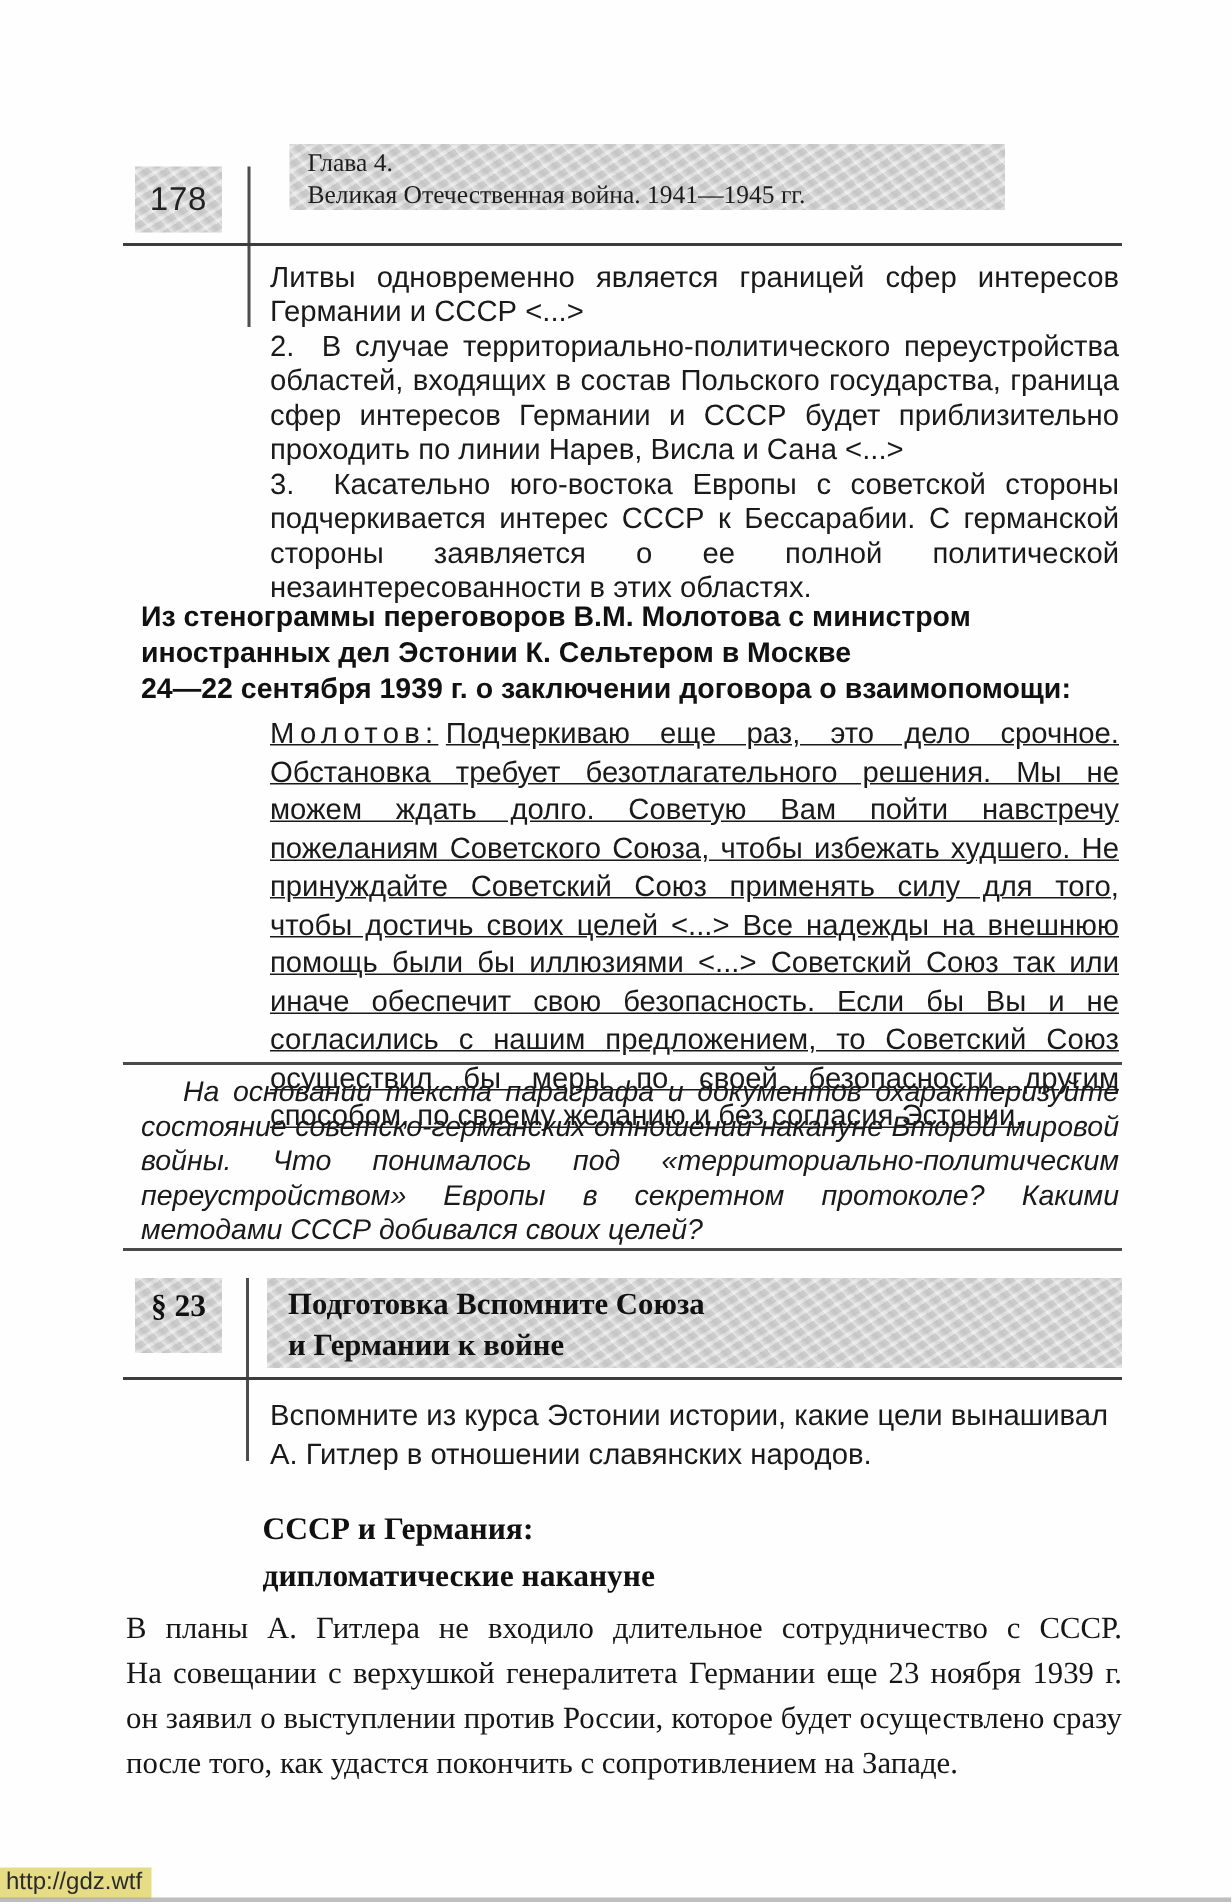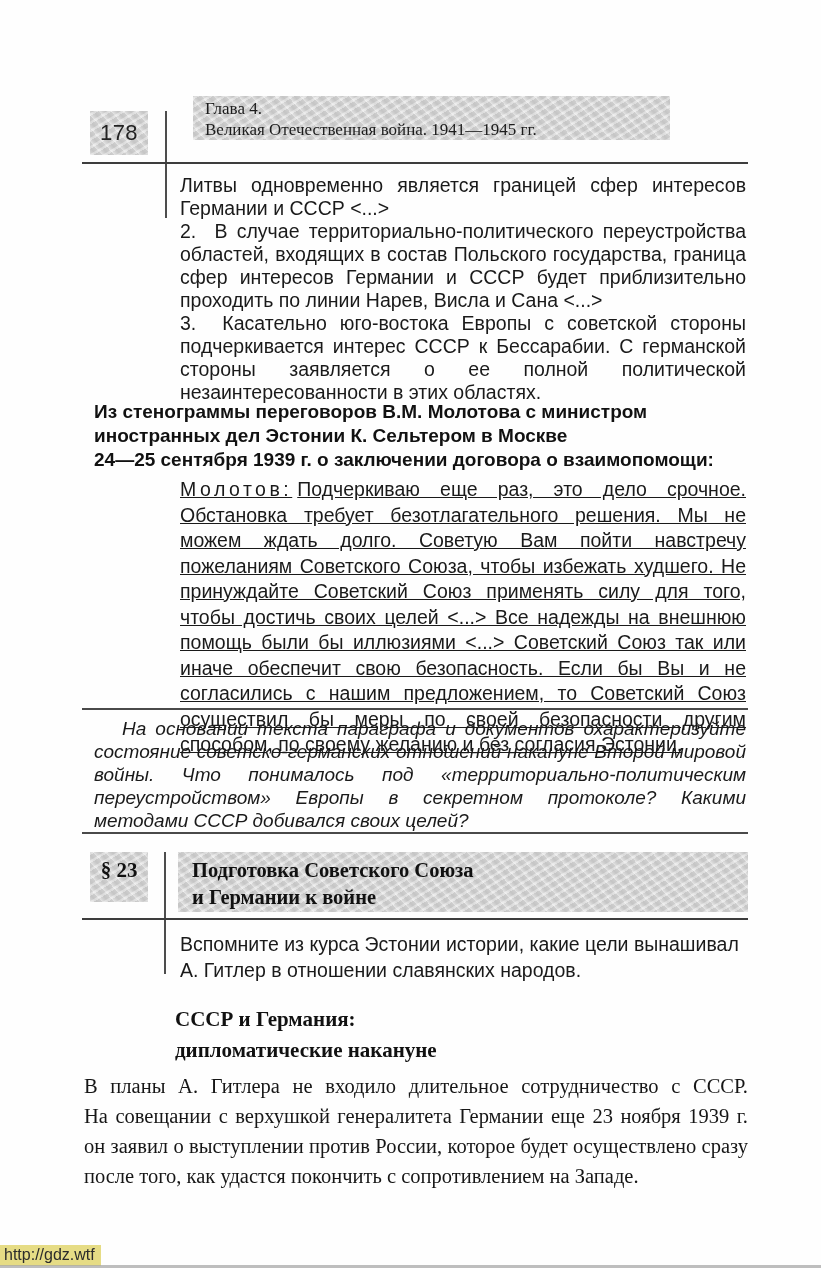--- a/index.html
+++ b/index.html
@@ -127,34 +127,34 @@
   <div class="hrule hrule-header"></div>
 
   <div class="excerpt">
     <p>Литвы одновременно является границей сфер интересов Германии и СССР &lt;...&gt;</p>
     <p>2.&nbsp; В случае территориально-политического переустройства областей, входящих в состав Польского государства, граница сфер интересов Германии и СССР будет приблизительно проходить по линии Нарев, Висла и Сана &lt;...&gt;</p>
     <p>3.&nbsp; Касательно юго-востока Европы с советской стороны подчеркивается интерес СССР к Бессарабии. С германской стороны заявляется о ее полной политической незаинтересованности в этих областях.</p>
   </div>
 
   <div class="source-heading pre-line">Из стенограммы переговоров В.М. Молотова с министром
 иностранных дел Эстонии К. Сельтером в Москве
-24—25 сентября 1939 г. о заключении договора о взаимопомощи:</div>
+24—22 сентября 1939 г. о заключении договора о взаимопомощи:</div>
 
   <div class="quote">
     <span class="speaker">Молотов:</span><span>Подчеркиваю еще раз, это дело срочное. Обстановка требует безотлагательного решения. Мы не можем ждать долго. Советую Вам пойти навстречу пожеланиям Советского Союза, чтобы избежать худшего. Не принуждайте Советский Союз применять силу для того, чтобы достичь своих целей &lt;...&gt; Все надежды на внешнюю помощь были бы иллюзиями &lt;...&gt; Советский Союз так или иначе обеспечит свою безопасность. Если бы Вы и не согласились с нашим предложением, то Советский Союз осуществил бы меры по своей безопасности другим способом, по своему желанию и без согласия Эстонии.</span>
   </div>
 
   <div class="hrule hrule-q-top"></div>
   <div class="questions">На основании текста параграфа и документов охарактеризуйте состояние советско-германских отношений накануне Второй мировой войны. Что понималось под «территориально-политическим переустройством» Европы в секретном протоколе? Какими методами СССР добивался своих целей?</div>
   <div class="hrule hrule-q-bottom"></div>
 
   <div class="section-num-box gray">§&nbsp;23</div>
   <div class="section-vline"></div>
   <div class="section-band gray">
-    <div class="section-title pre-line">Подготовка Советского Союза
+    <div class="section-title pre-line">Подготовка Вспомните Союза
 и Германии к войне</div>
   </div>
   <div class="hrule hrule-section"></div>
 
   <div class="recall">Вспомните из курса Эстонии истории, какие цели вынашивал А. Гитлер в отношении славянских народов.</div>
 
   <div class="subsection pre-line">СССР и Германия:
 дипломатические накануне</div>
 
   <div class="body-para">В&nbsp;планы А.&nbsp;Гитлера не входило длительное сотрудничество с СССР. На&nbsp;совещании с верхушкой генералитета Германии еще 23&nbsp;ноября 1939&nbsp;г. он заявил о выступлении против России, которое будет осуществлено сразу после того, как удастся покончить с сопротивлением на Западе.</div>

